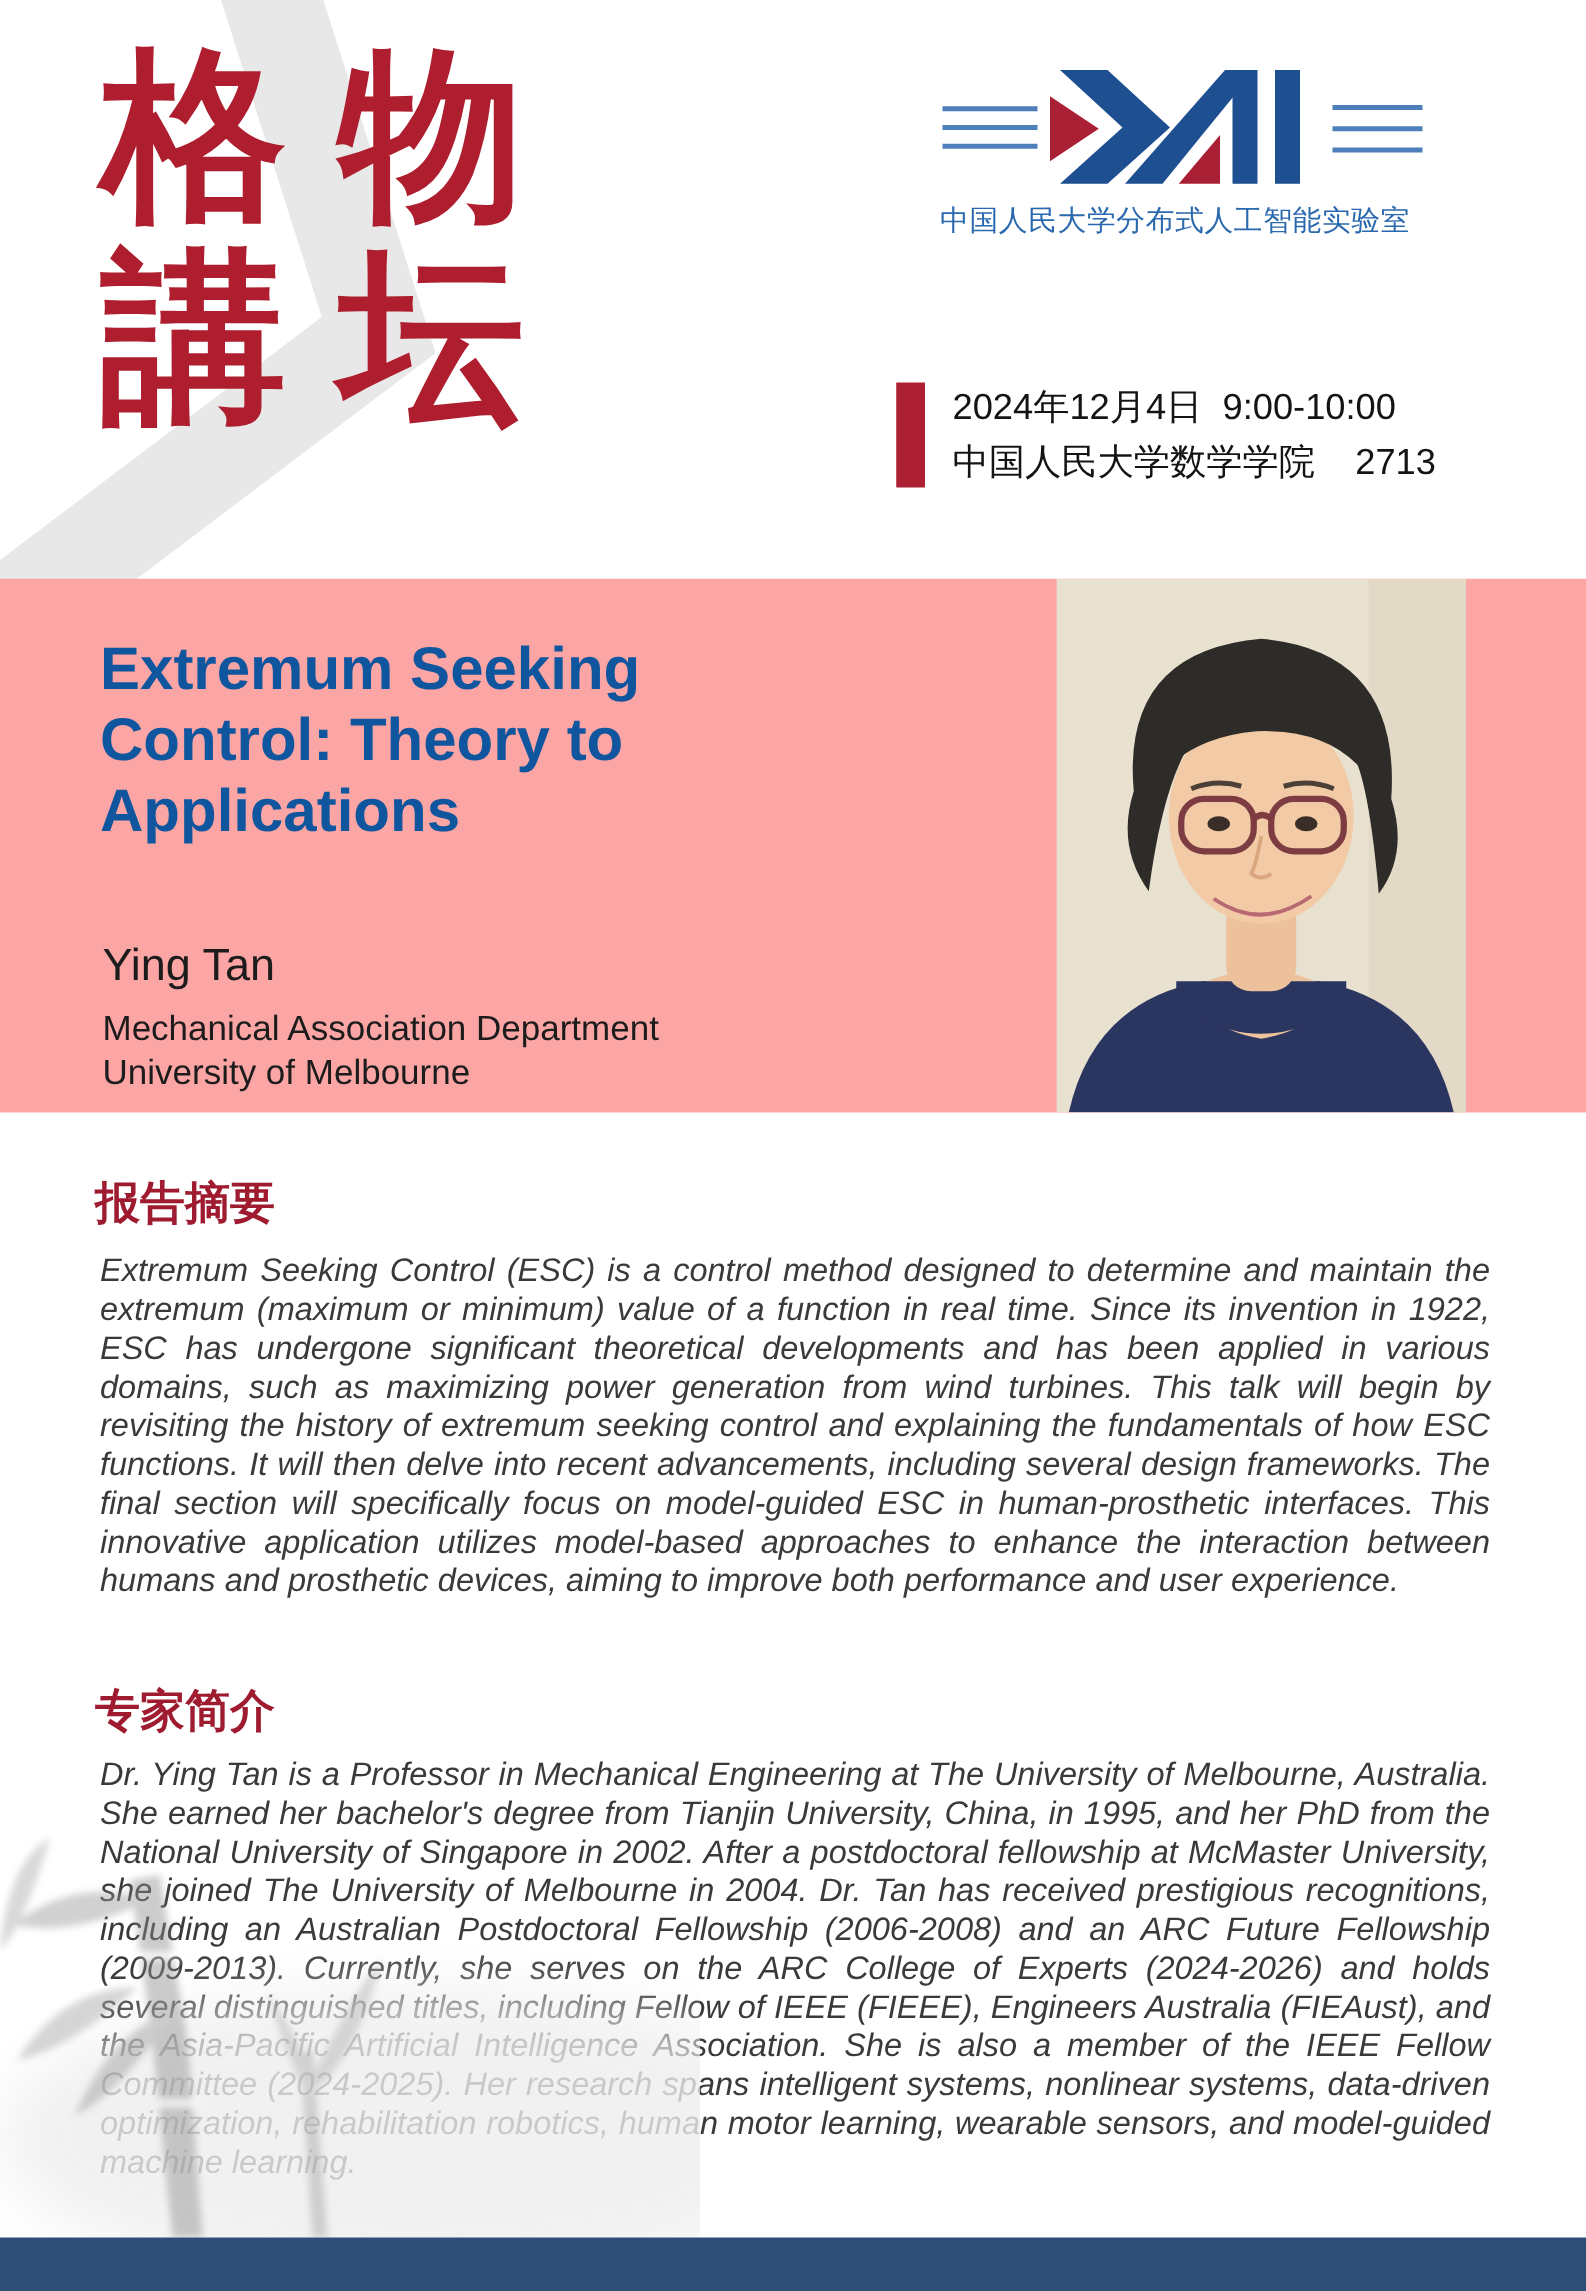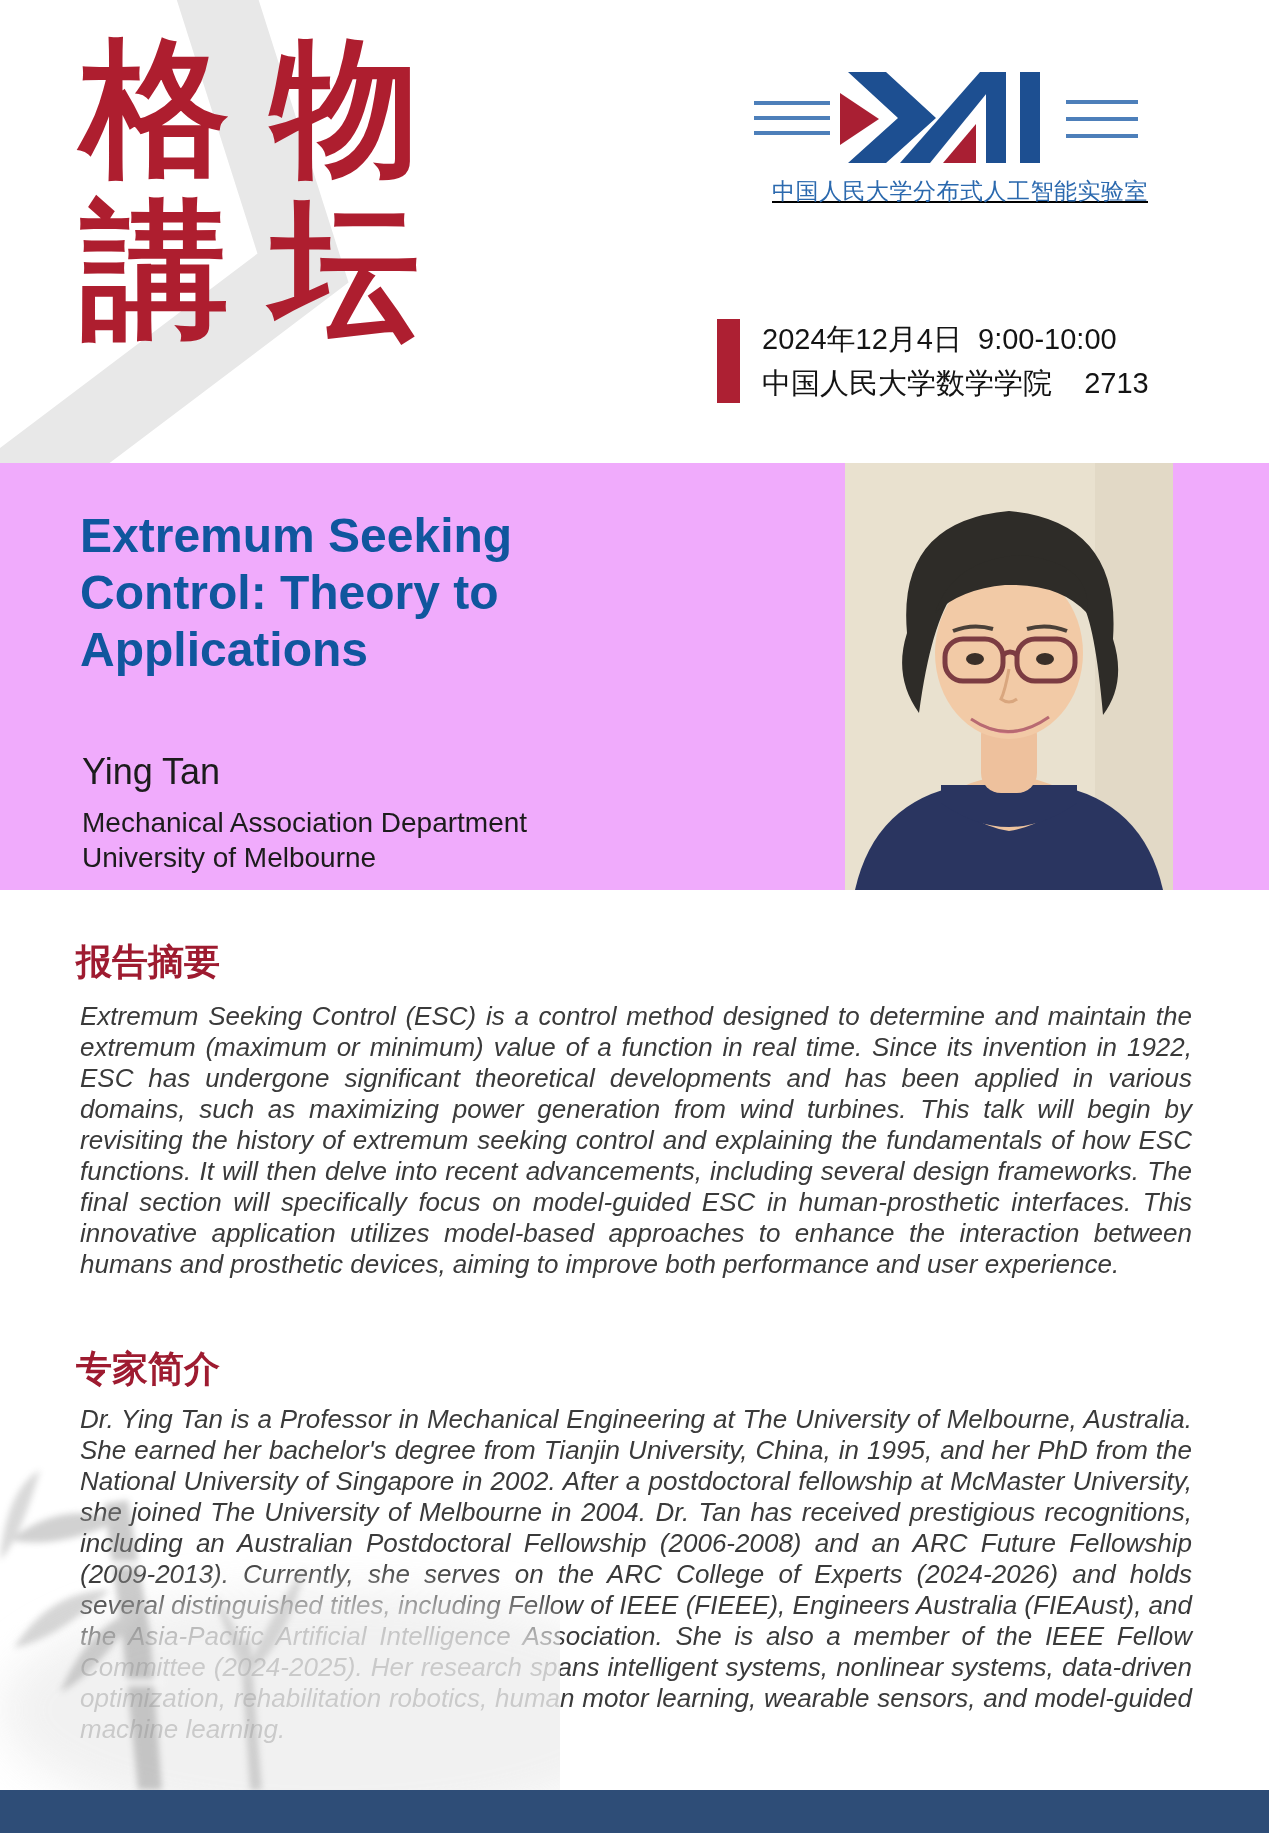--- a/index.html
+++ b/index.html
@@ -14,34 +14,34 @@
   
   .calligraphy{
     position:absolute;left:60px;top:28px;width:380px;
     display:grid;grid-template-columns:190px 190px;grid-auto-rows:162px;
     color:#ae1e2f;font-family:"DejaVu Serif","Liberation Serif",serif;
   }
   .calligraphy .char{
     font-size:148px;line-height:158px;text-align:center;font-weight:bold;
   }
   
-  .lab-block{position:absolute;left:752px;top:72px;width:396px;text-align:right;text-decoration:underline;}
+  .lab-block{position:absolute;left:752px;top:56px;width:396px;text-align:left;}
   .lab-name{
     margin-top:8px;font-size:23px;letter-spacing:0.5px;color:#2b69ae;
     white-space:pre;
   }
   
-  .event-block{position:absolute;left:717px;top:306px;display:flex;margin-top:13px;}
+  .event-block{position:absolute;left:717px;top:306px;display:flex;}
   .event-bar{width:23px;height:84px;background:#ad2033;margin-right:22px;flex:none;}
   .event-lines{display:flex;flex-direction:column;justify-content:space-between;padding:1px 0;}
   .event-line{font-size:29px;color:#141414;white-space:pre;line-height:38px;}
   
   .hero{
     position:absolute;left:0;top:463px;width:1269px;height:427px;
-    background:#f0abfc;
+    background:#fca5a5;
   }
   .hero-title{
     position:absolute;left:80px;top:44px;width:575px;
     font-size:48px;line-height:57px;font-weight:bold;color:#10569e;
   }
   .hero-speaker{position:absolute;left:82px;top:288px;font-size:36px;color:#1c1c1c;}
   .hero-affiliation{position:absolute;left:82px;top:342px;font-size:28px;line-height:35px;color:#1c1c1c;}
   .portrait{position:absolute;left:845px;top:0;width:328px;height:427px;overflow:hidden;}
   
   .section-heading{

